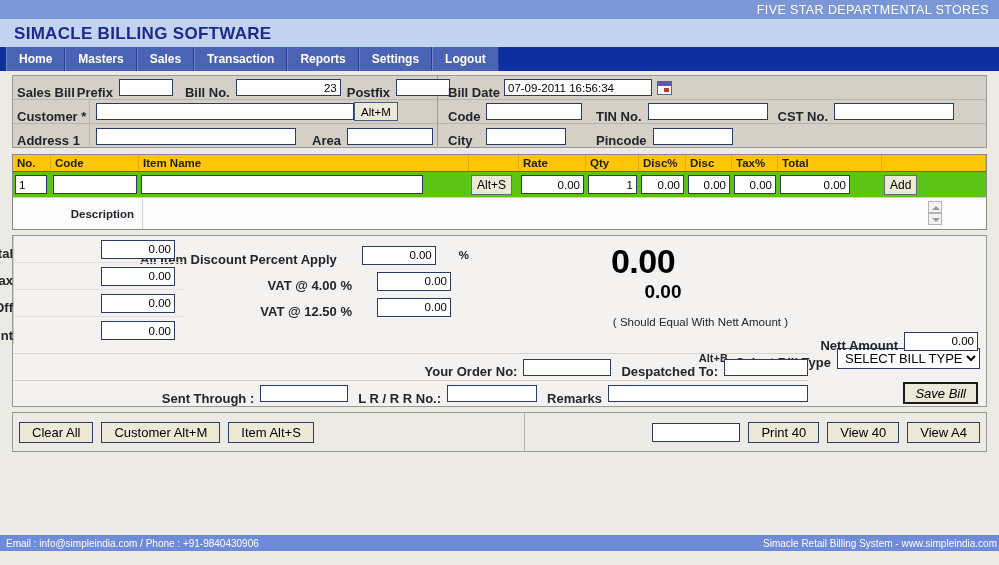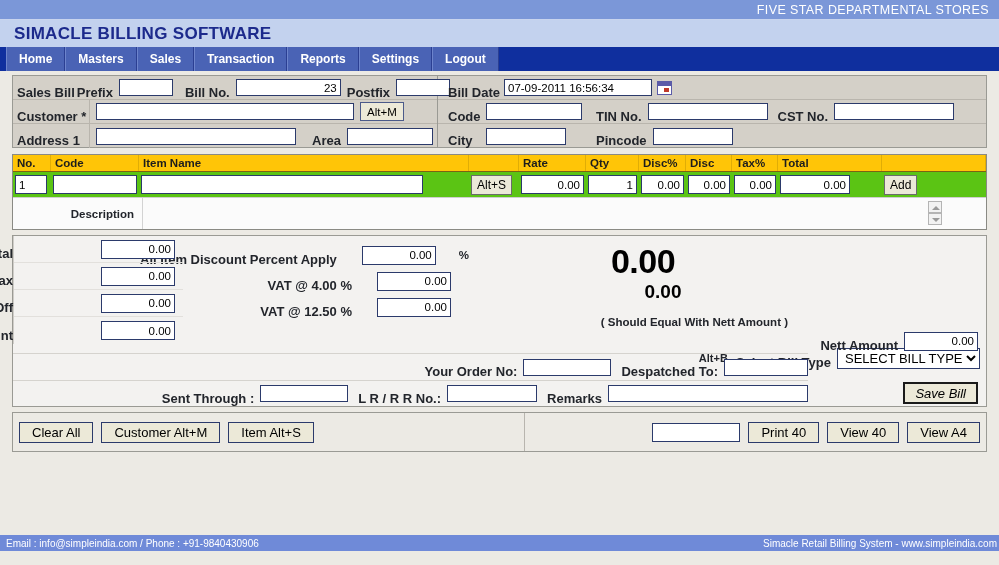--- a/index.html
+++ b/index.html
@@ -276,21 +276,21 @@
   }
   .midnum {
     font-size: 19px;
     font-weight: bold;
     color: #000;
     line-height: 24px;
     padding-left: 40px;
   }
   .shouldeq {
     font-size: 11.5px;
-    font-weight: bold;
+    font-weight: normal;
     color: #22252b;
     white-space: nowrap;
     position: absolute;
     left: -55px; top: 74px;
     width: 320px;
     text-align: right;
   }
 
   .tot-right {
     position: absolute;
@@ -466,21 +466,21 @@
           <span class="lbl cellpad" style="padding-left:12px">Bill No.</span>
           <input class="tf right" style="width: 105px;" value="23">
           <span class="lbl cellpad" style="padding-left:6px">Postfix</span>
           <input class="tf" style="width: 54px;" value="">
         </div>
 
         <div class="fr rowline">
           <span class="lbl" style="width:72px">Customer *</span>
           <span class="vline"></span>
           <input class="tf" style="width: 258px; margin-left: 6px;" value="">
-          <button class="btnalt" style="margin-left:6px">Alt+M</button>
+          <button class="btnalt" style="">Alt+M</button>
         </div>
 
         <div class="fr">
           <span class="lbl" style="width:72px">Address 1</span>
           <span class="vline"></span>
           <input class="tf" style="width: 200px; margin-left: 6px;" value="">
           <span class="lbl cellpad" style="padding-left:16px">Area</span>
           <input class="tf" style="width: 86px;" value="">
         </div>
       </div>

